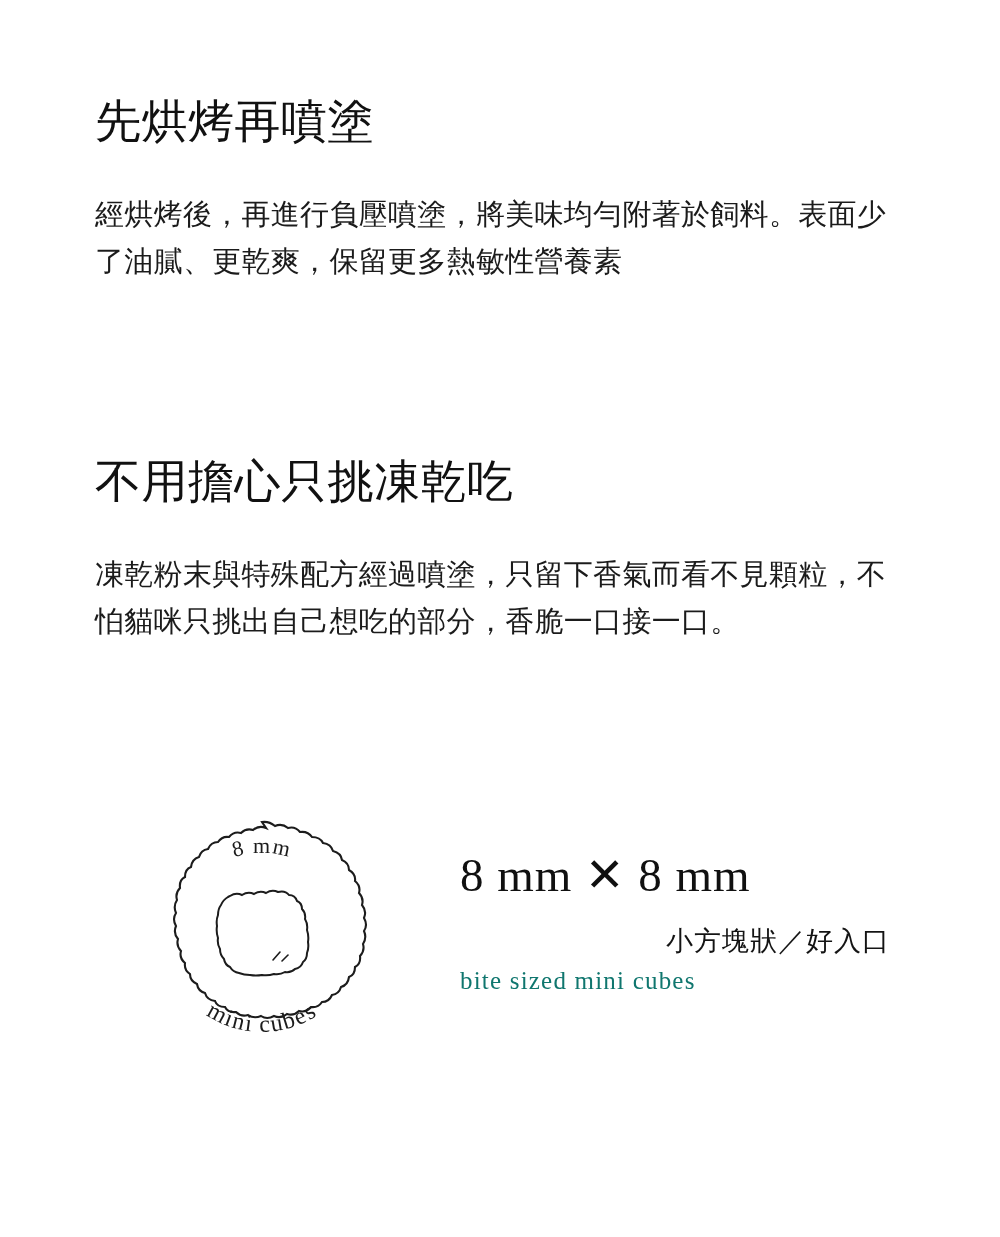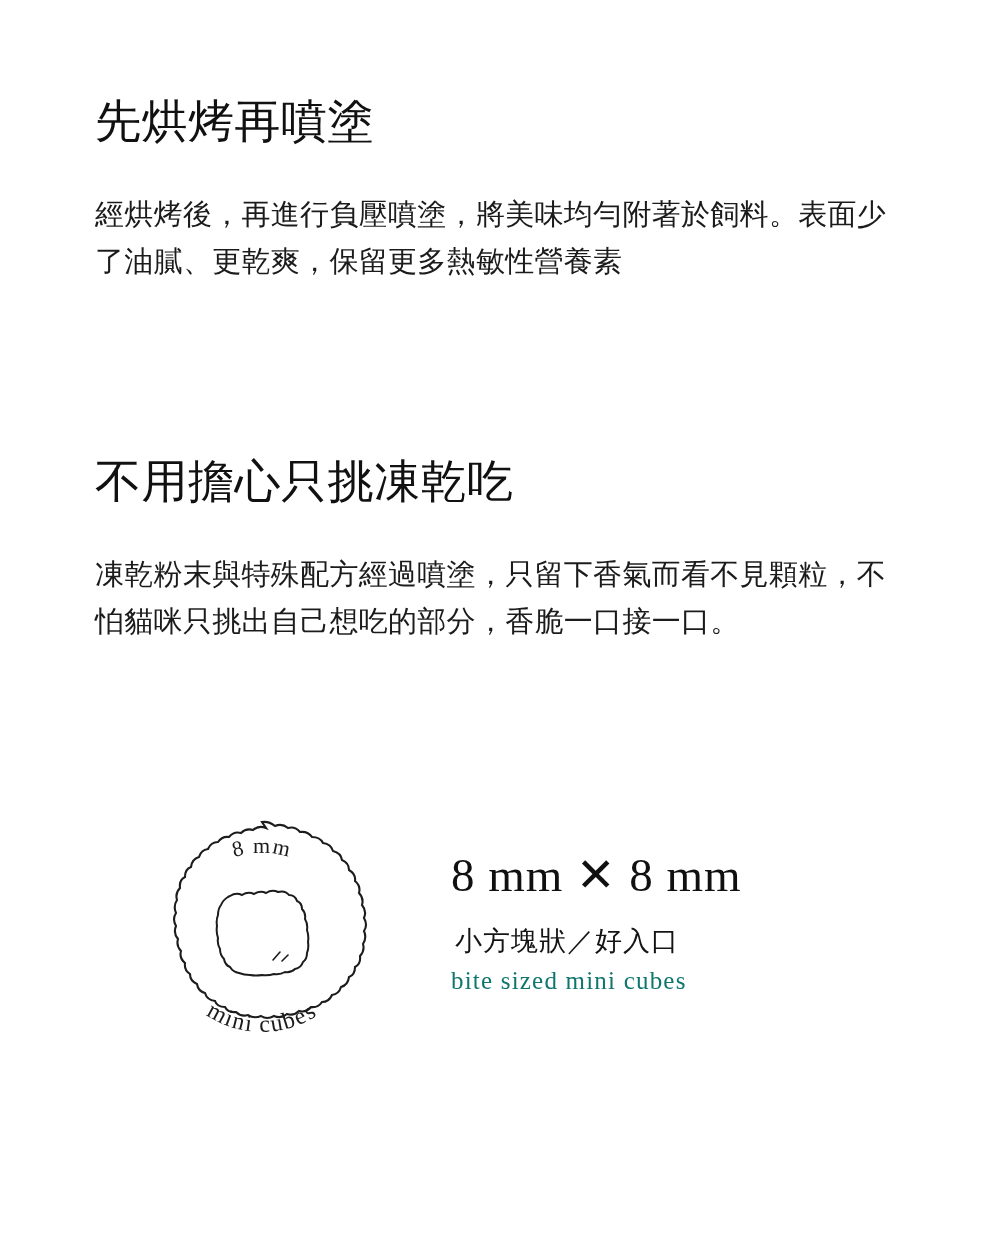--- a/index.html
+++ b/index.html
@@ -66,42 +66,43 @@
     position: absolute;
     left: 30px;
     top: 10px;
     width: 270px;
     height: 260px;
   }
   .stamp svg { display: block; }
 
   .size-info {
     position: absolute;
-    left: 356px;
+    left: 365px;
     top: 60px;
     width: 430px;
   }
 
   .size-title {
     font-family: "Liberation Serif", serif;
     font-size: 47px;
     line-height: 1.1;
     letter-spacing: 1px;
     color: #101010;
     margin: 0 0 22px 0;
     white-space: nowrap;
   }
 
   .size-sub-zh {
     font-family: "Liberation Serif", serif;
     font-size: 27px;
     line-height: 1.3;
     letter-spacing: 1px;
     color: #141414;
-    margin: 0 0 6px 4px;
+    margin: 0 0 6px 16px;
+    text-align: right;
   }
 
   .size-sub-en {
     font-family: "Liberation Serif", serif;
     font-size: 25px;
     line-height: 1.3;
     letter-spacing: 1.2px;
     color: #0f766e;
     margin: 0;
   }

